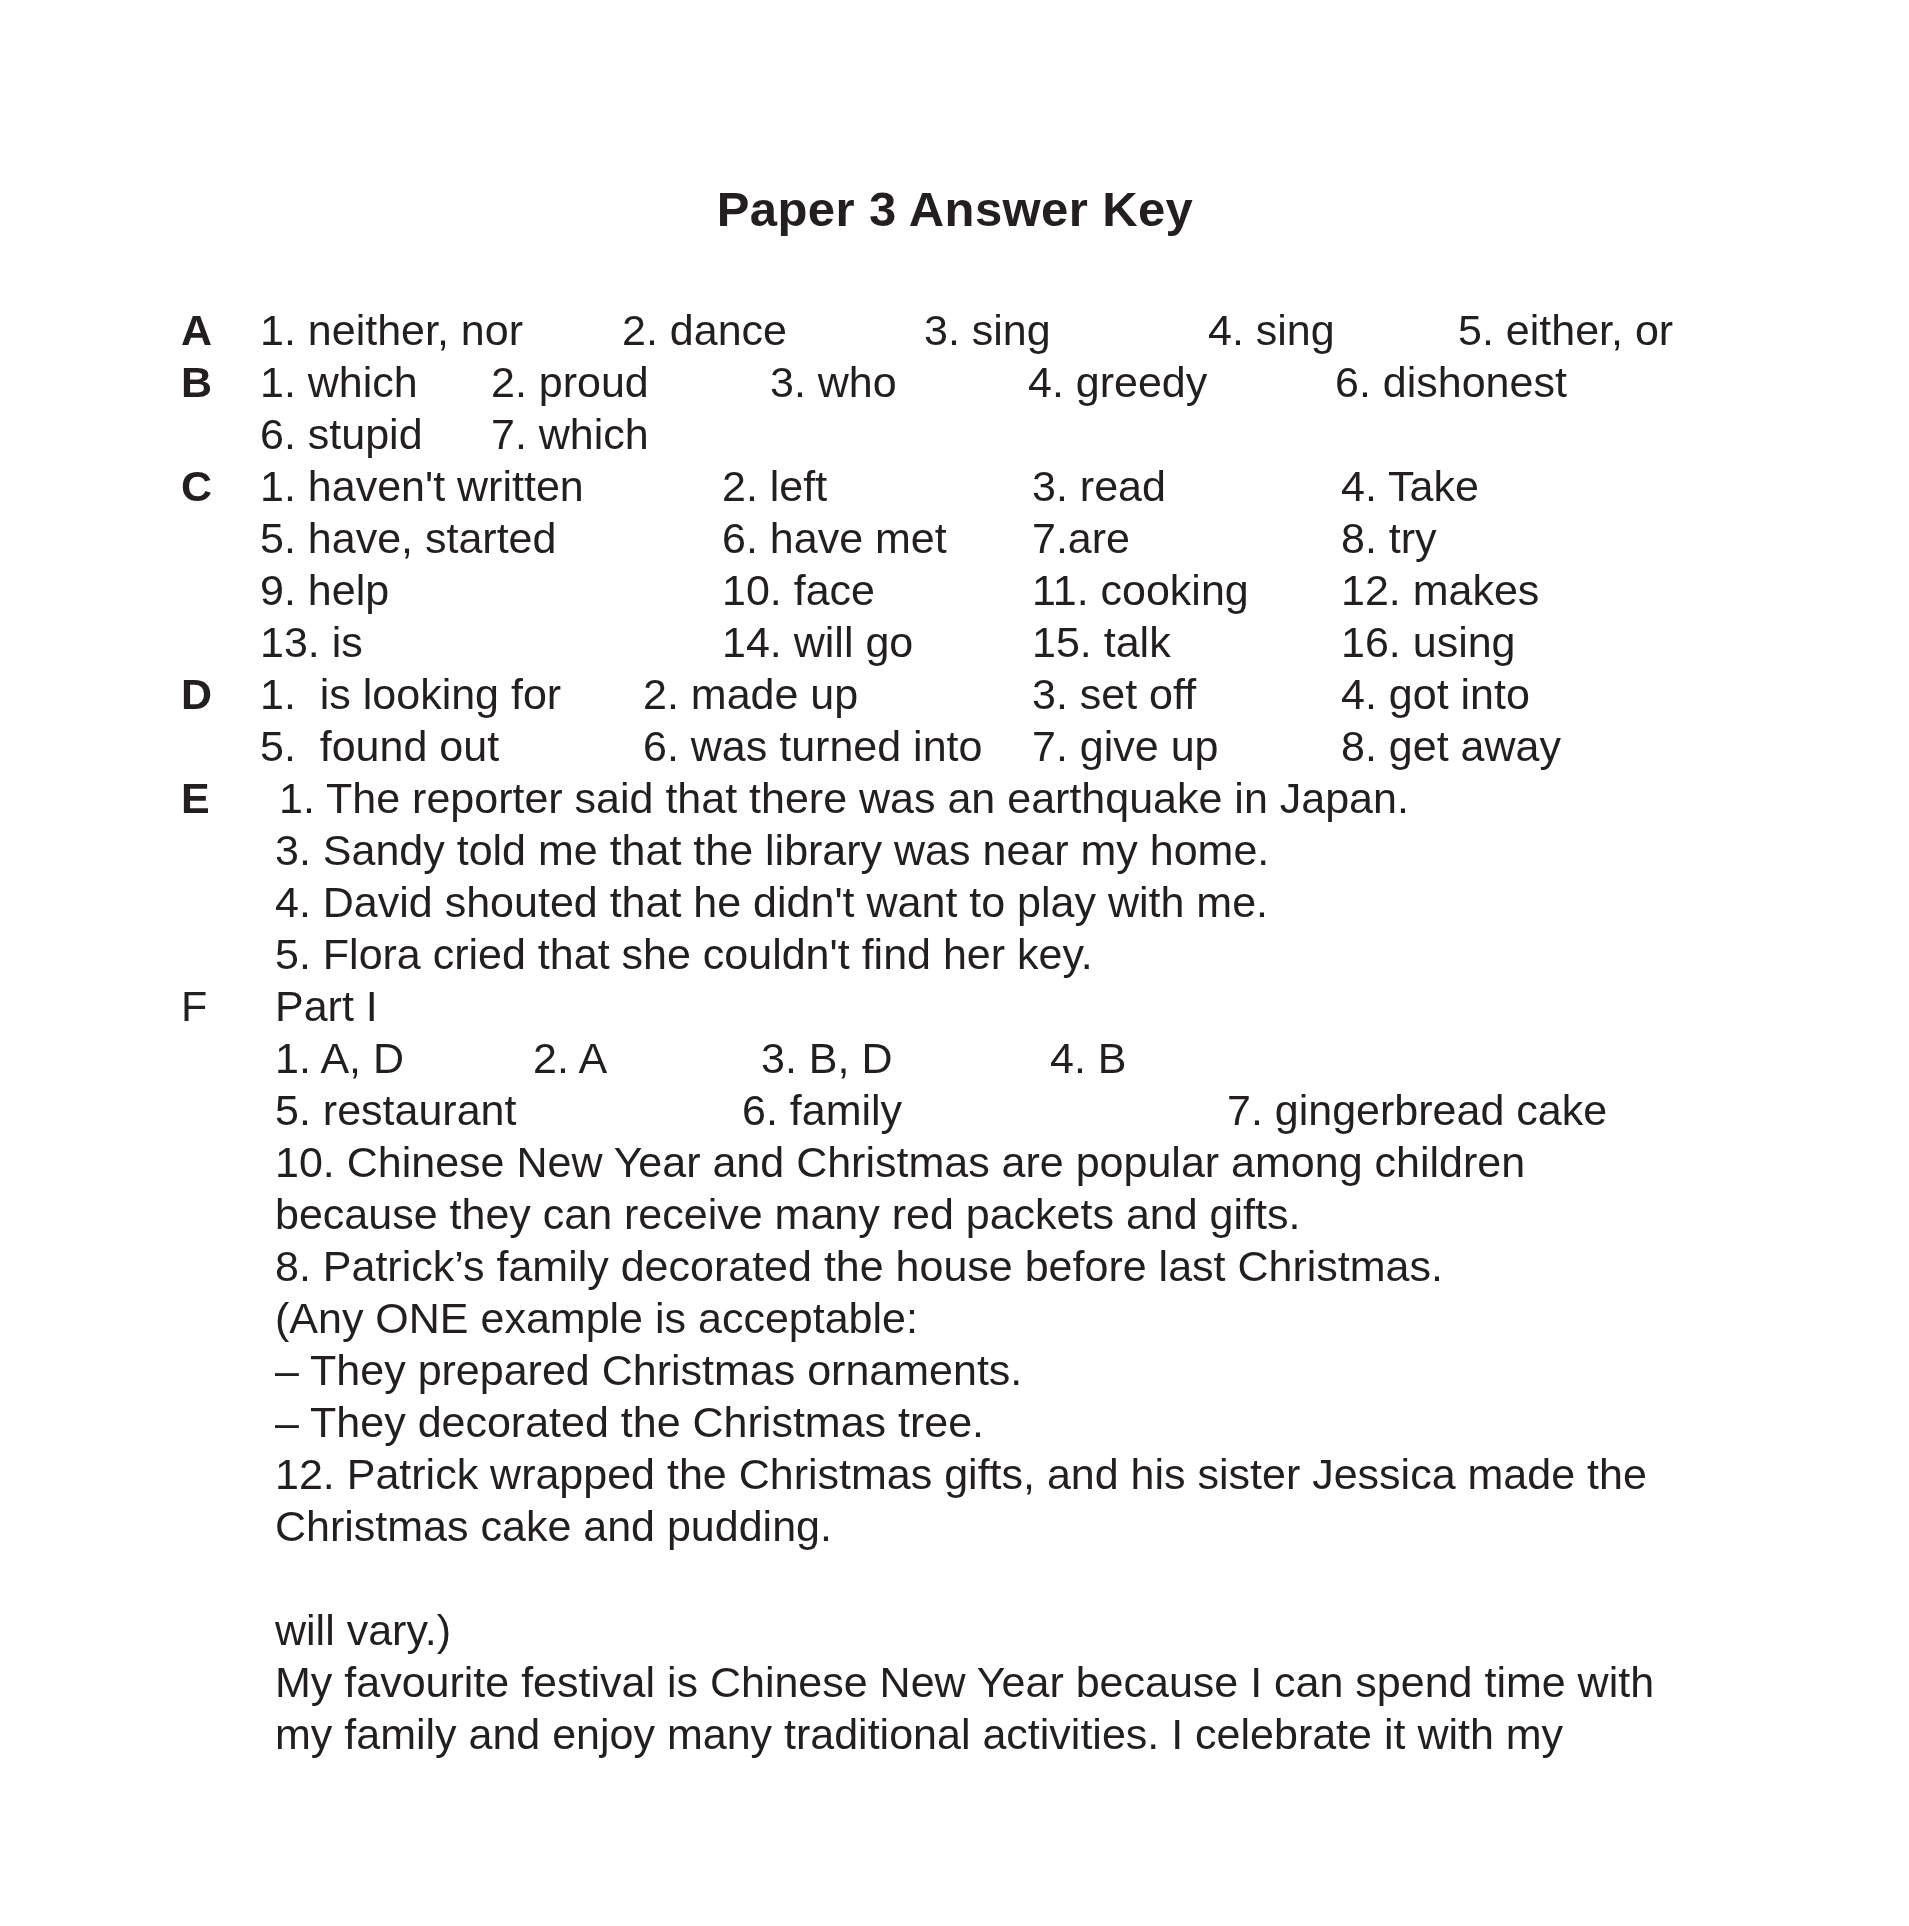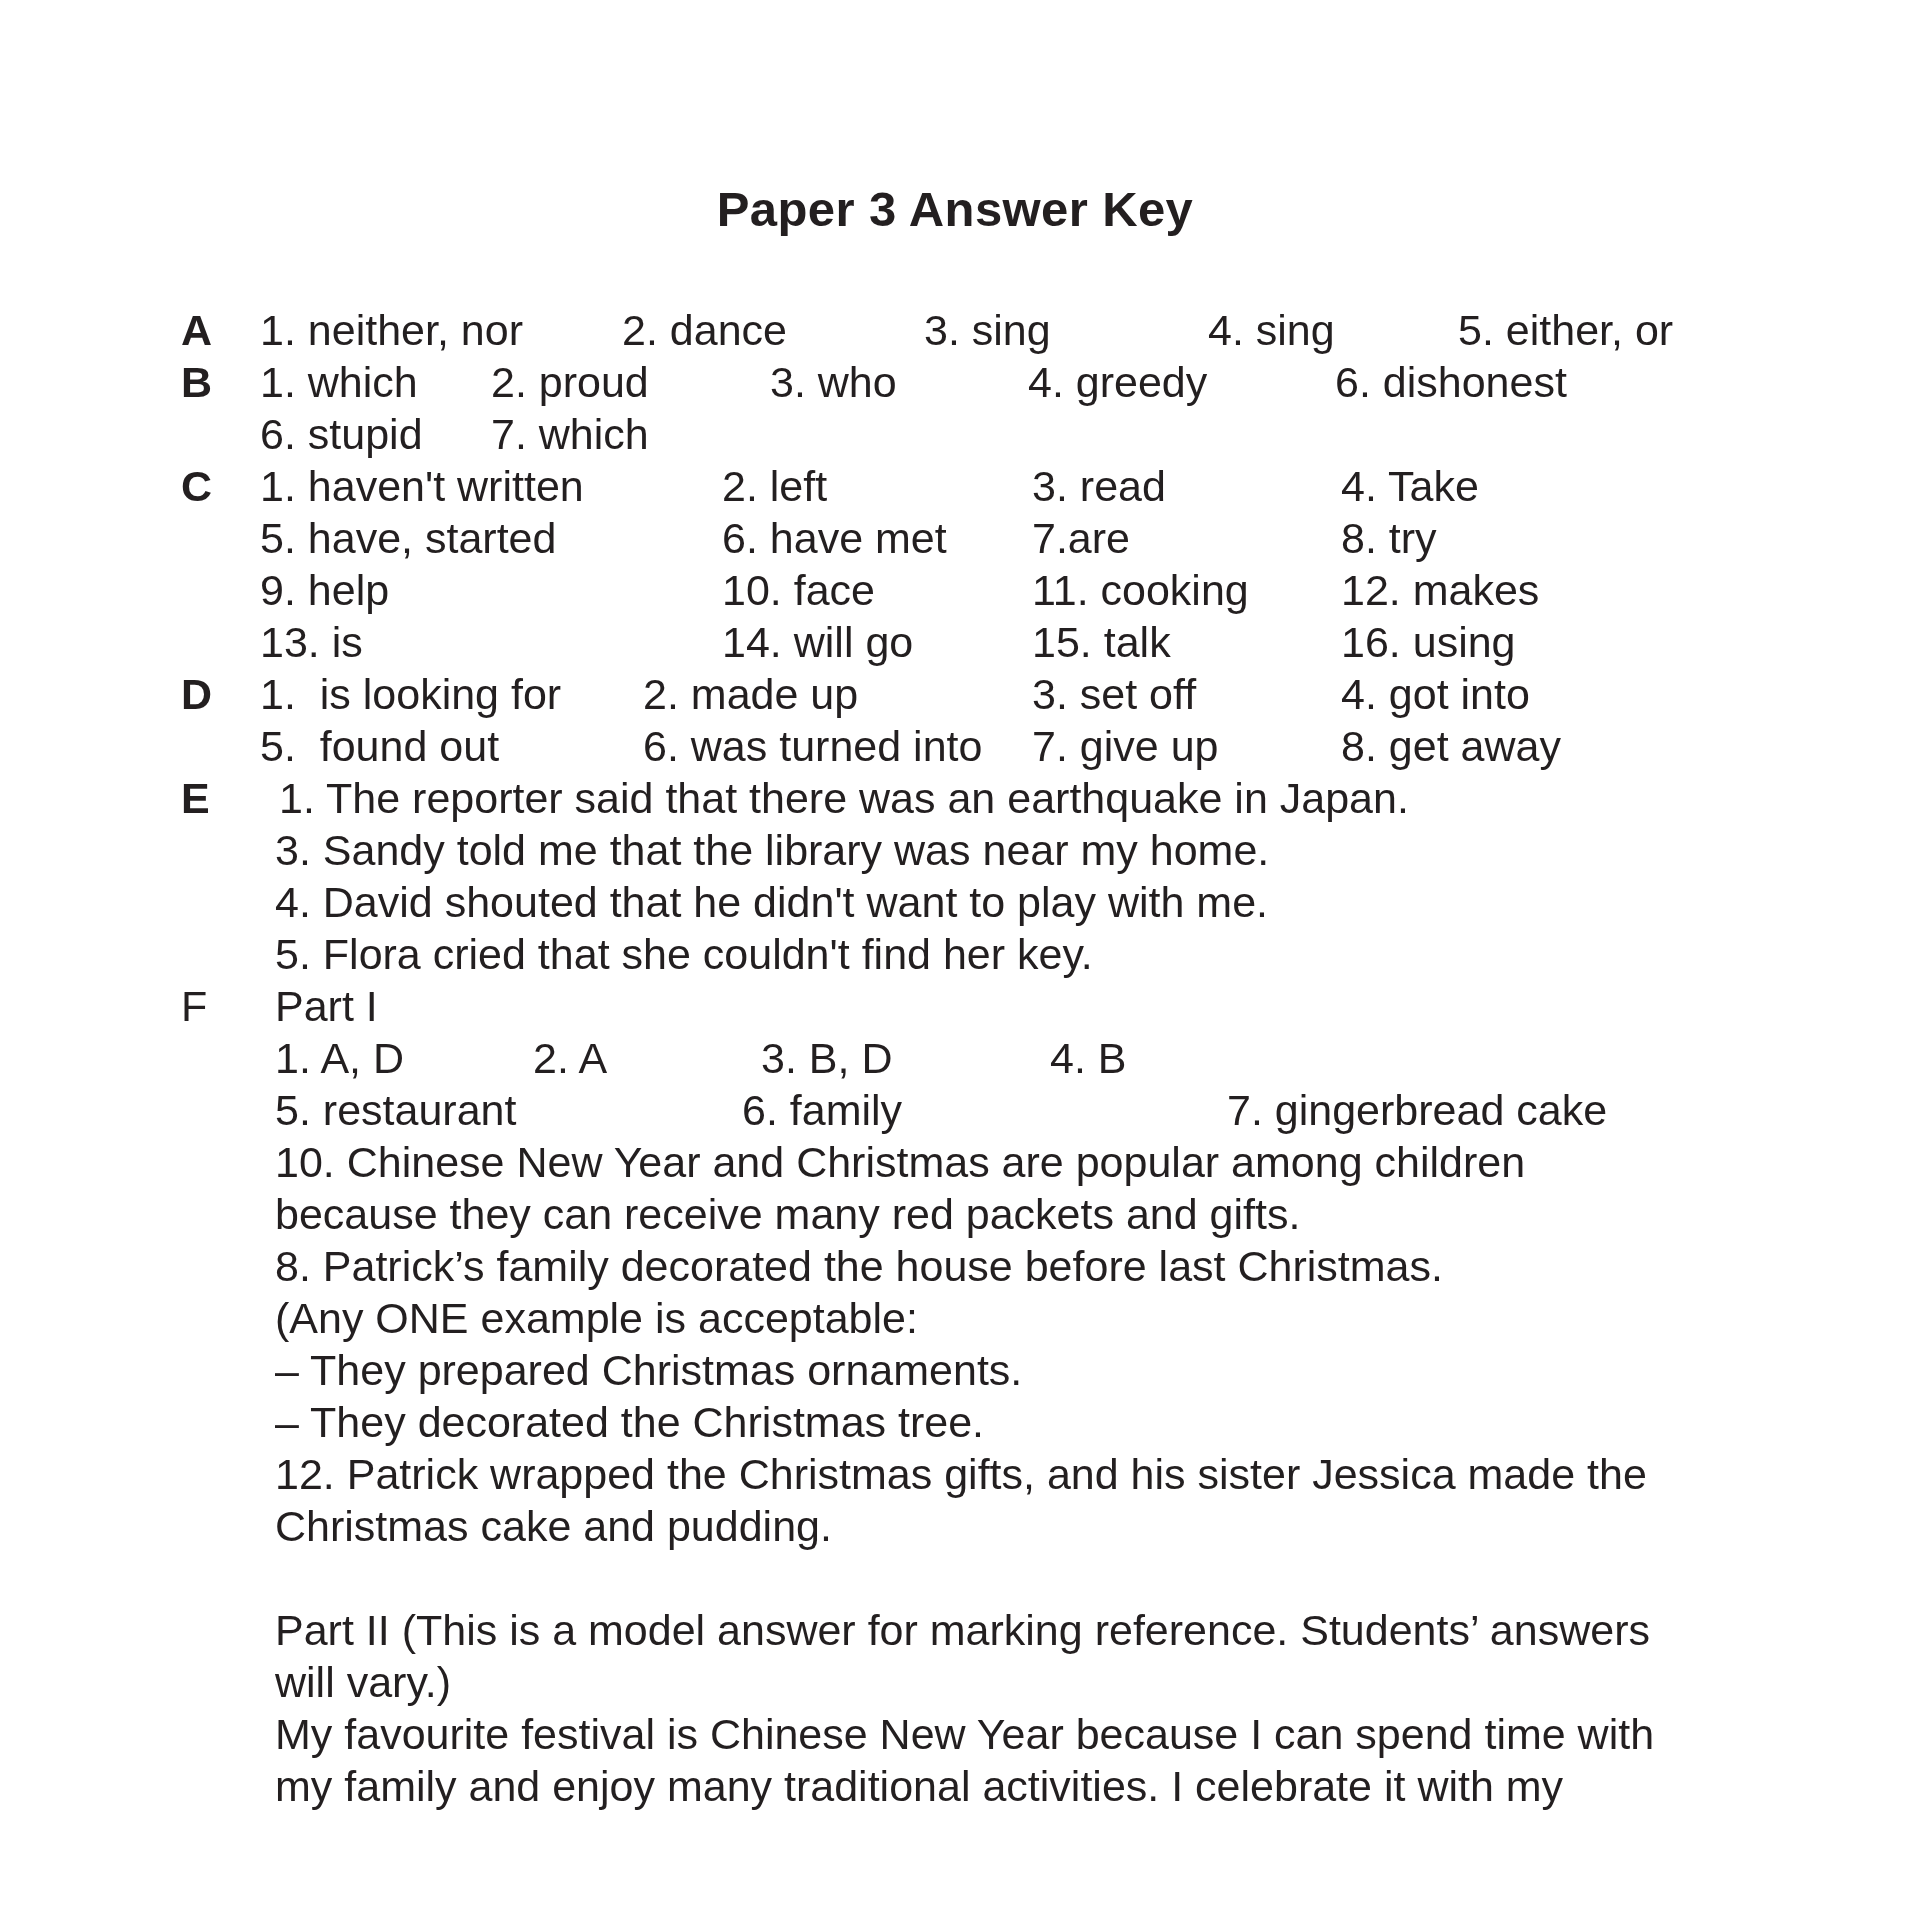--- a/index.html
+++ b/index.html
@@ -129,23 +129,20 @@
       <span class="c" style="left:94px">– They decorated the Christmas tree.</span>
     </div>
   <div class="row">
       <span class="c" style="left:94px">12. Patrick wrapped the Christmas gifts, and his sister Jessica made the</span>
     </div>
   <div class="row">
       <span class="c" style="left:94px">Christmas cake and pudding.</span>
     </div>
   <div class="row"></div>
   <div class="row">
-      <span class="c" style="left:94px">Part II (This is a model answer for marking reference. Students’ answers</span>
-    </div>
-  <div class="row">
       <span class="c" style="left:94px">will vary.)</span>
     </div>
   <div class="row">
       <span class="c" style="left:94px">My favourite festival is Chinese New Year because I can spend time with</span>
     </div>
   <div class="row">
       <span class="c" style="left:94px">my family and enjoy many traditional activities. I celebrate it with my</span>
     </div>
 
 </div>

